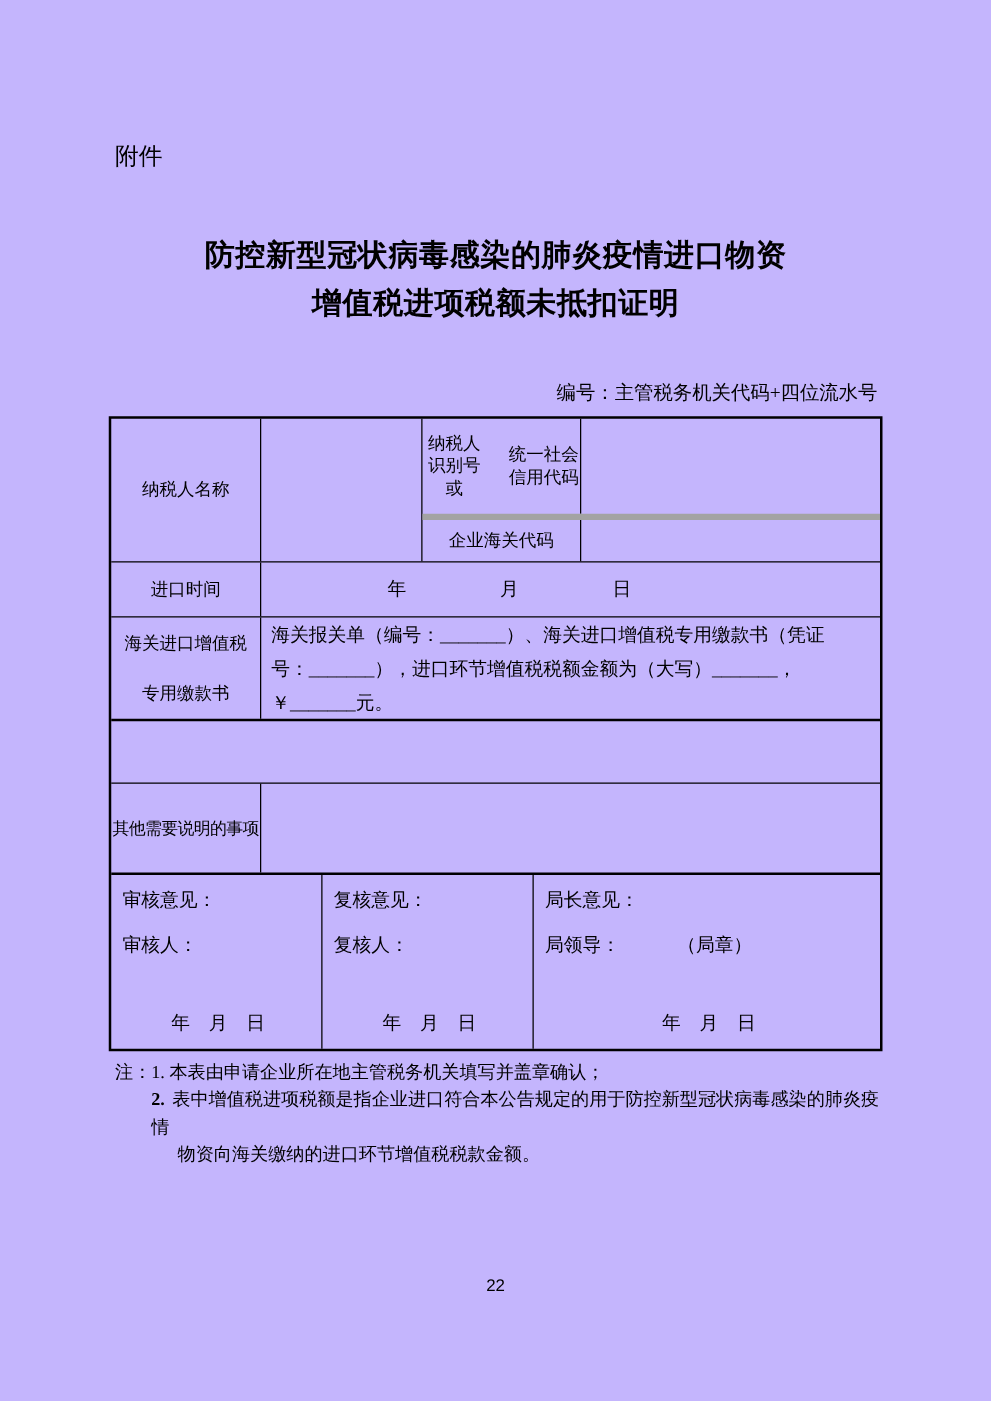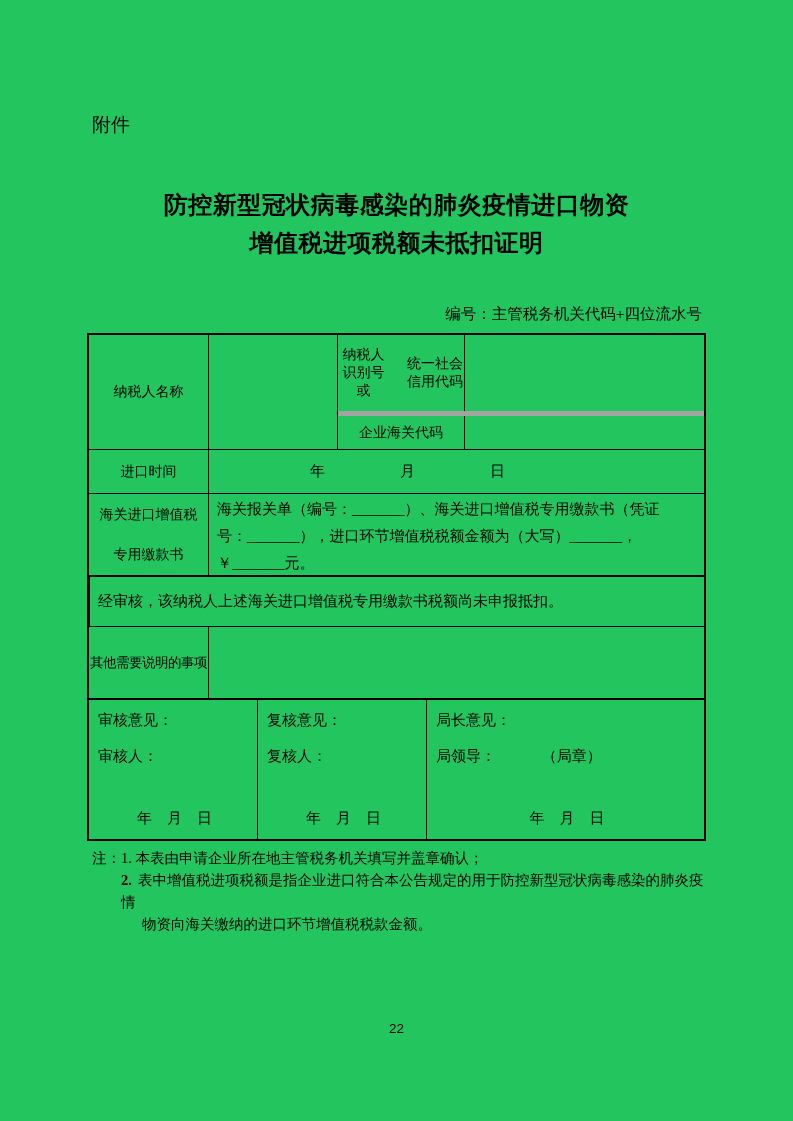--- a/index.html
+++ b/index.html
@@ -1,21 +1,21 @@
 <!DOCTYPE html>
 <html><head>
 <meta charset="utf-8">
 <style>
   html, body { margin: 0; padding: 0; background: #888; }
   .page {
     position: relative;
     width: 793px;
     height: 1121px;
     margin: 0 auto;
-    background: #22c55e;
+    background: #c4b5fd;
     color: #000;
     font-family: "Liberation Serif", "DejaVu Serif", serif;
     overflow: hidden;
   }
 
   .attachment {
     position: absolute;
     left: 92px;
     top: 112px;
     font-size: 19px;
@@ -200,23 +200,20 @@
         <div>专用缴款书</div>
       </div>
       <div class="val">
         <div>海关报关单（编号：_______）、海关进口增值税专用缴款书（凭证</div>
         <div>号：_______），进口环节增值税税额金额为（大写）_______，</div>
         <div>￥_______元。</div>
       </div>
     </div>
 
     <div class="row r4 thick-top">
-      <div class="val">
-        <span>经审核，该纳税人上述海关进口增值税专用缴款书税额尚未申报抵扣。</span>
-      </div>
     </div>
 
     <div class="row r5">
       <div class="lbl">
         <span class="tight">其他需要说明的事项</span>
       </div>
       <div class="val"></div>
     </div>
 
     <div class="row r6 thick-top">

